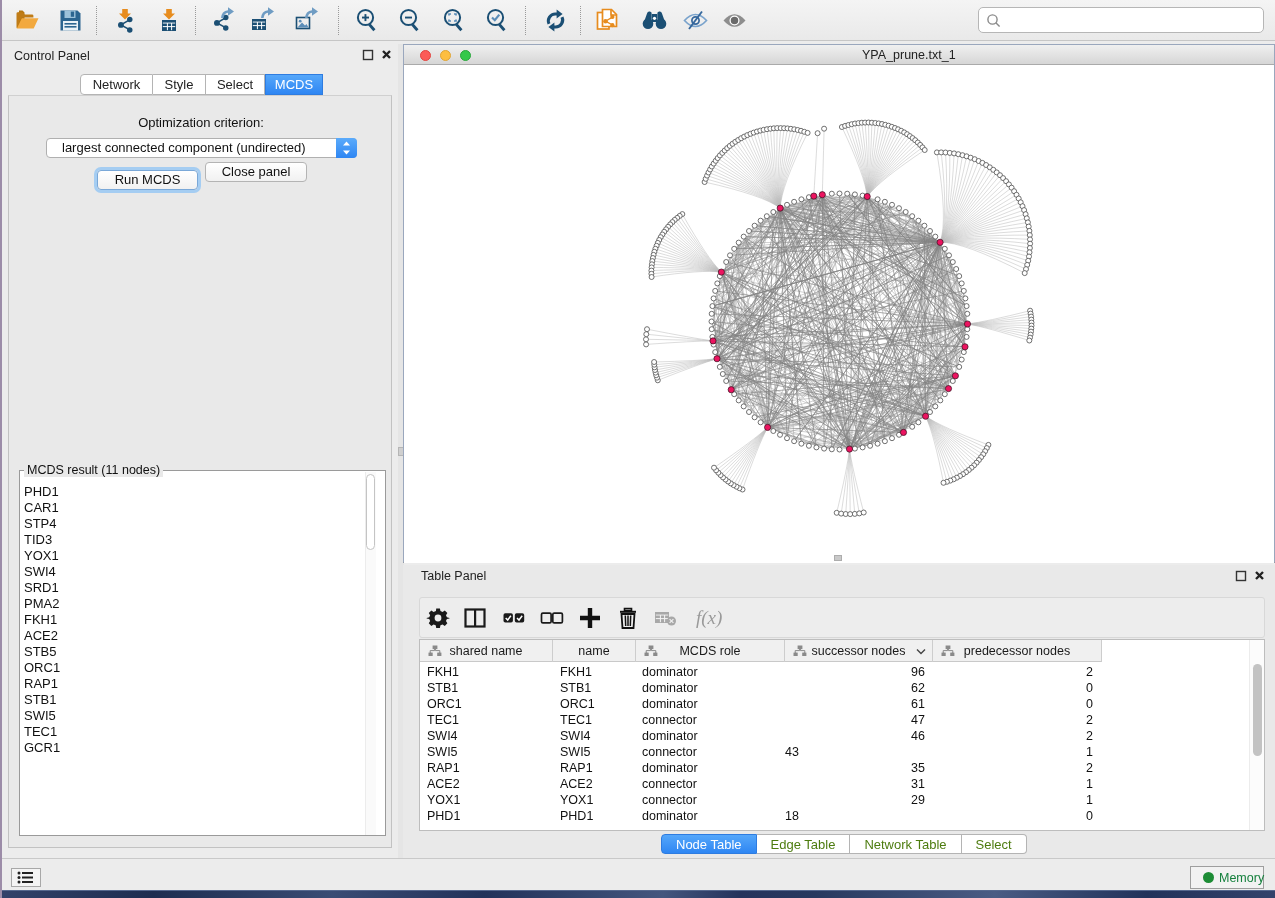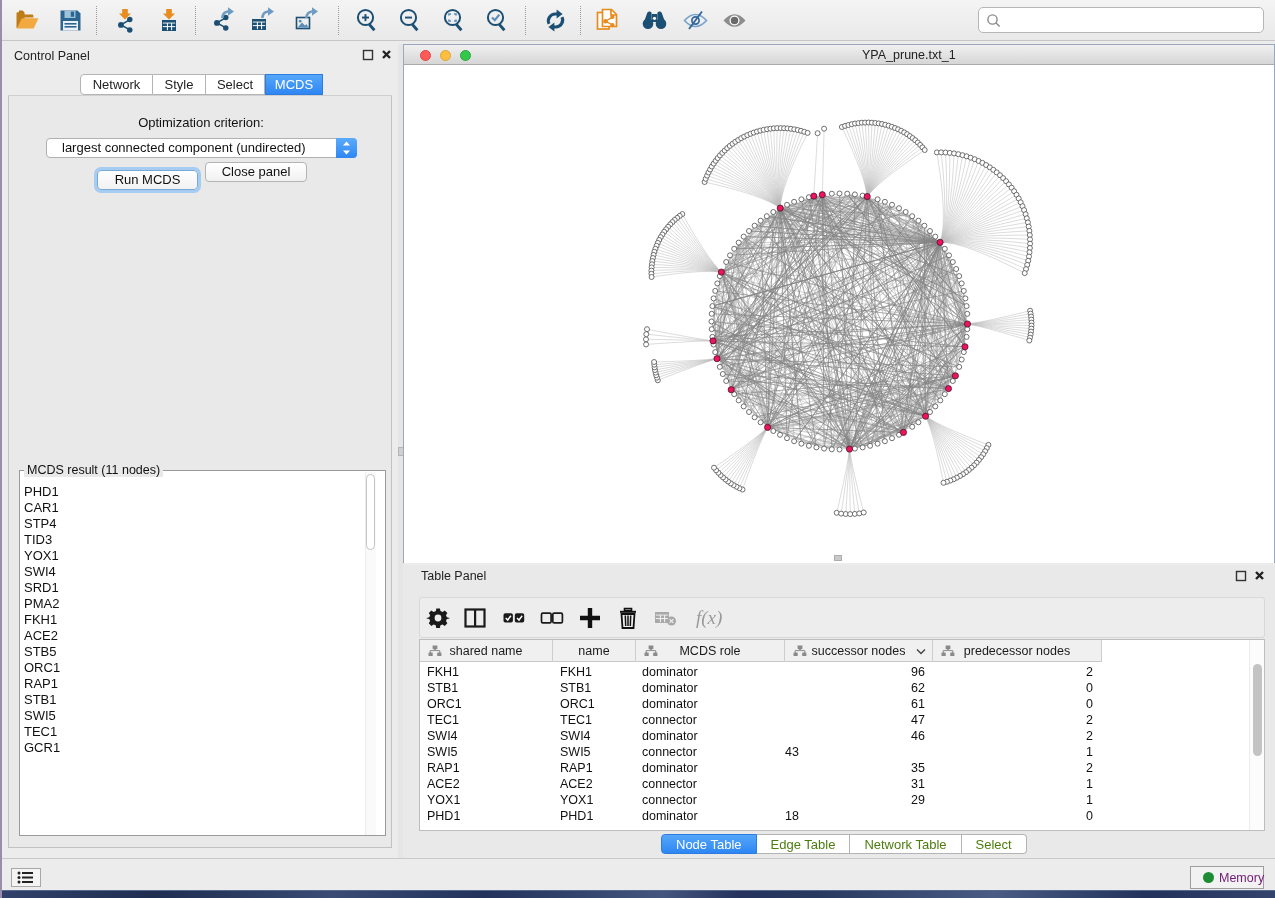--- a/index.html
+++ b/index.html
@@ -50,21 +50,21 @@
 #tbl-scroll{position:absolute;right:0;top:0;width:15px;height:190px;background:#fcfcfc;border-left:1px solid #ececec}
 #tbl-thumb{position:absolute;left:3px;top:24px;width:9px;height:92px;background:#c3c3c3;border-radius:5px}
 #tp-tabs{position:absolute;left:258px;top:269px;height:20px}
 .seg2{float:left;height:20px;line-height:19px;font-size:13px;text-align:center;background:#fff;border:1px solid #b4b4b4;border-left:none;color:#4d7c0f;padding:0 14px}
 .seg2.first{border-left:1px solid #b4b4b4;border-radius:4px 0 0 4px}
 .seg2.last{border-radius:0 4px 4px 0}
 .seg2.sel{background:linear-gradient(#55a7fa,#2e86f3);color:#fff;border-color:#2e7ce0}
 
 #statusbar{left:2px;top:858px;width:1273px;height:33px;background:#ececec;border-top:1px solid #c9c9c9}
 #listbtn{position:absolute;left:9px;top:9px;width:30px;height:19px;background:#f4f4f4;border:1px solid #a8a8a8}
-#membtn{position:absolute;left:1188px;top:7px;width:74px;height:23px;background:#f2f2f2;border:1px solid #9e9e9e;font-size:12.5px;color:#701a75}
+#membtn{position:absolute;left:1188px;top:7px;width:74px;height:23px;background:#f2f2f2;border:1px solid #9e9e9e;font-size:12.5px;color:#15803d}
 #memtext{position:absolute;left:28px;top:4px}
 #memdot{position:absolute;left:12px;top:5px;width:11px;height:11px;border-radius:50%;background:#1d8c35}
 
 #wp-bottom{left:0;top:890px;width:1275px;height:8px;background:linear-gradient(90deg,#32426a,#1e2d50 12%,#3a4c74 26%,#22325a 38%,#44567e 52%,#25335c 58%,#28395f 64%,#4a5c84 78%,#22325a 90%,#33436b)}
 #wp-bottom::before{content:"";position:absolute;left:0;top:0;width:100%;height:1px;background:#56688e}
 #wp-left{left:0;top:0;width:2px;height:898px;background:#9c8ca8}
 </style></head>
 <body>
 <div class="abs" id="toolbar">
     <div class="tsep" style="left:94px"></div>

